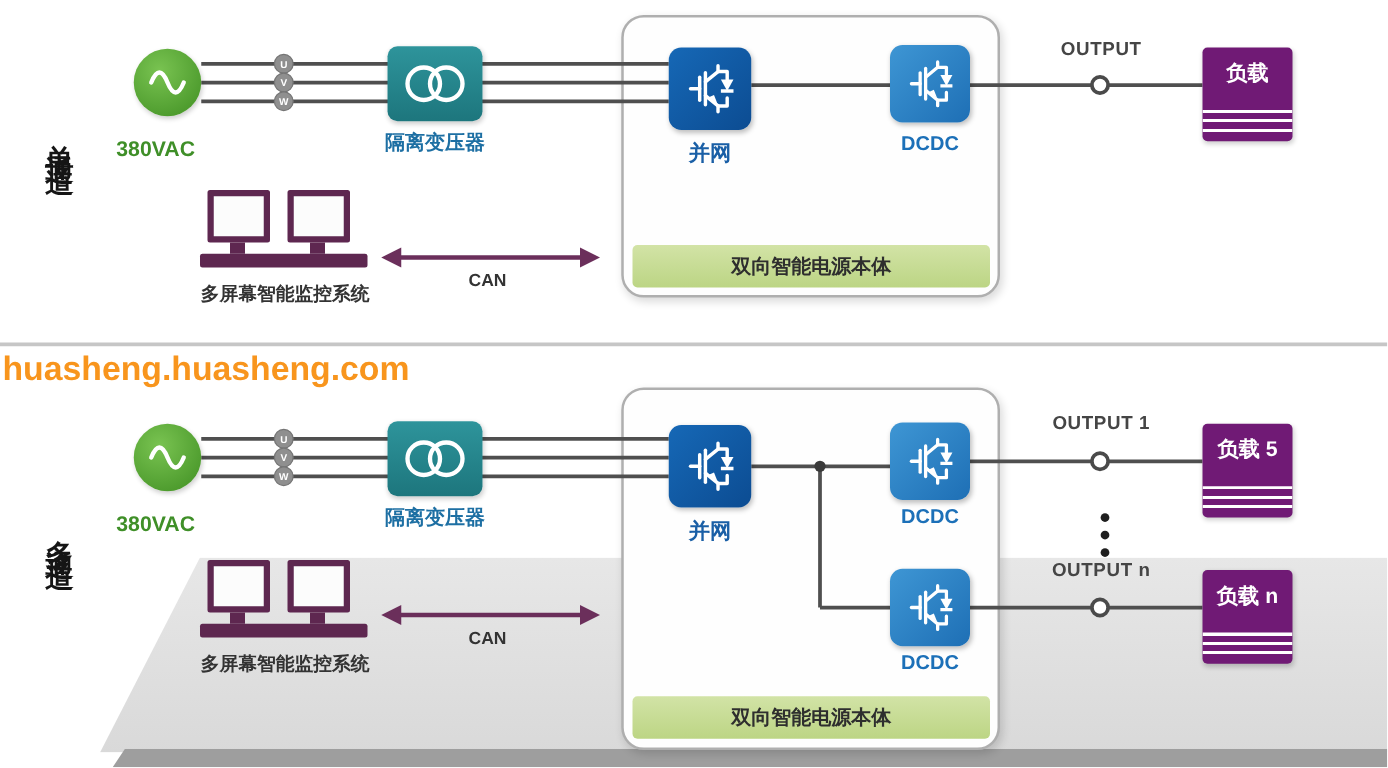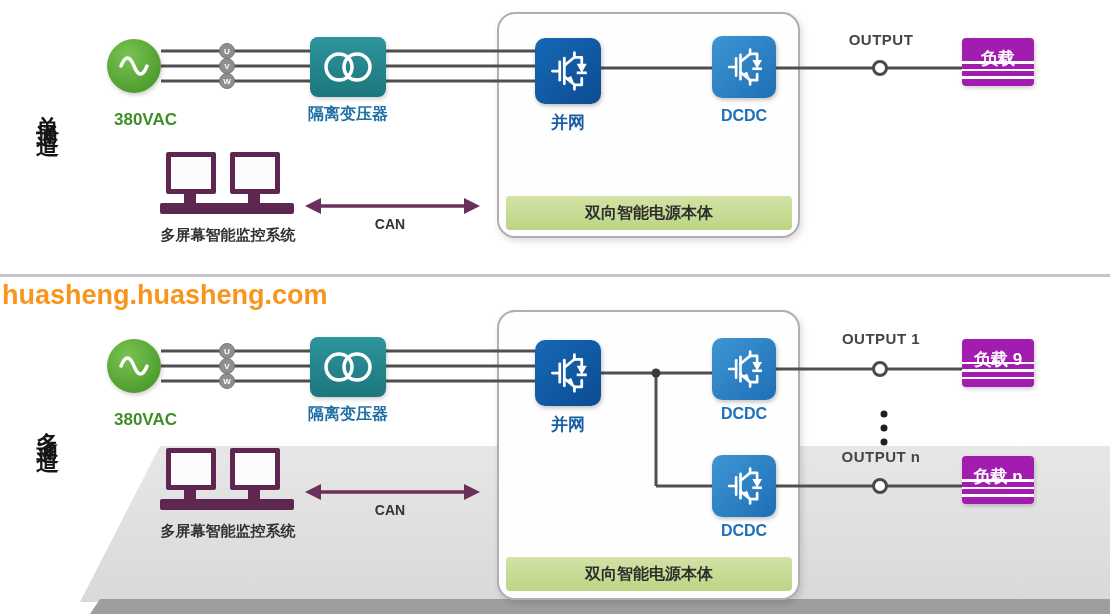--- a/index.html
+++ b/index.html
@@ -44,21 +44,21 @@
   }
 
   .overlay { position:absolute; left:0; top:0; z-index:2; pointer-events:none; }
 
   .ac-circle {
     z-index:3; width:54px; height:54px; border-radius:50%;
     background:radial-gradient(circle at 38% 32%, #79C351, #4E9C2E 75%);
     box-shadow:1px 2px 4px rgba(0,0,0,.2);
     display:flex; align-items:center; justify-content:center;
   }
-  .src-label { z-index:3; width:84px; text-align:right; font-size:17px; font-weight:700; color:#3F8F28; }
+  .src-label { z-index:3; width:84px; text-align:left; font-size:17px; font-weight:700; color:#3F8F28; }
 
   .phase-badge {
     z-index:3; width:16px; height:16px; border-radius:50%;
     background:#8F8F8F; border:1px solid #757575; box-sizing:border-box;
     color:#fff; font-size:8px; font-weight:700;
     display:flex; align-items:center; justify-content:center;
   }
 
   .xfmr-box {
     z-index:3; width:76px; height:60px; border-radius:8px;
@@ -77,21 +77,21 @@
 
   .box-label { z-index:3; text-align:center; font-weight:700; }
   .lbl-xfmr { width:124px; font-size:16px; color:#1D6FA3; }
   .lbl-inv  { width:90px;  font-size:17px; color:#1A5FA6;text-align:center; }
   .lbl-dcdc { width:84px;  font-size:16px; color:#1C70B8; }
   .lbl-out  { width:90px;  font-size:15px; color:#454545; letter-spacing:.5px; }
   .lbl-mon  { width:200px; font-size:15px; color:#333; }
   .lbl-can  { width:80px;  font-size:14px; color:#333;margin-top:40px; }
 
   .load-box {
-    z-index:3; width:72px; height:48px; border-radius:4px; background:#a21caf;
+    z-index:3; width:72px; height:75px; border-radius:4px; background:#701a75;
     box-shadow:1px 2px 4px rgba(0,0,0,.2); overflow:hidden;
   }
   .load-text {
     display:block; text-align:center; padding-top:9px;
     color:#fff; font-size:17px; font-weight:700;
   }
   .load-stripes {
     position:absolute; left:0; right:0; bottom:4px; height:21px;
     background:repeating-linear-gradient(to bottom,#fff 0 2.5px,transparent 2.5px 7.5px);
   }
@@ -310,21 +310,21 @@
       <path d="M33.5 26 H44.5" stroke="#fff" stroke-width="3"></path>
       <polygon points="23,31.5 30.5,37 27.5,29.5" fill="#fff"></polygon>
     </svg>
   </div>
   <div class="abs box-label lbl-dcdc" style="left:702px; top:522px;">DCDC</div>
 
   <div class="abs box-label lbl-out" style="left:836px; top:330px;">OUTPUT 1</div>
   <div class="abs box-label lbl-out" style="left:836px; top:448px;">OUTPUT n</div>
 
   <div class="abs load-box" style="left:962px; top:339px;">
-    <span class="load-text">负载 9</span>
+    <span class="load-text">负载 5</span>
     <div class="load-stripes"></div>
   </div>
   <div class="abs load-box" style="left:962px; top:456px;">
     <span class="load-text">负载 n</span>
     <div class="load-stripes"></div>
   </div>
 
   <div class="abs unit-bar" style="left:506px; top:557px;">
     <span>双向智能电源本体</span>
   </div>

